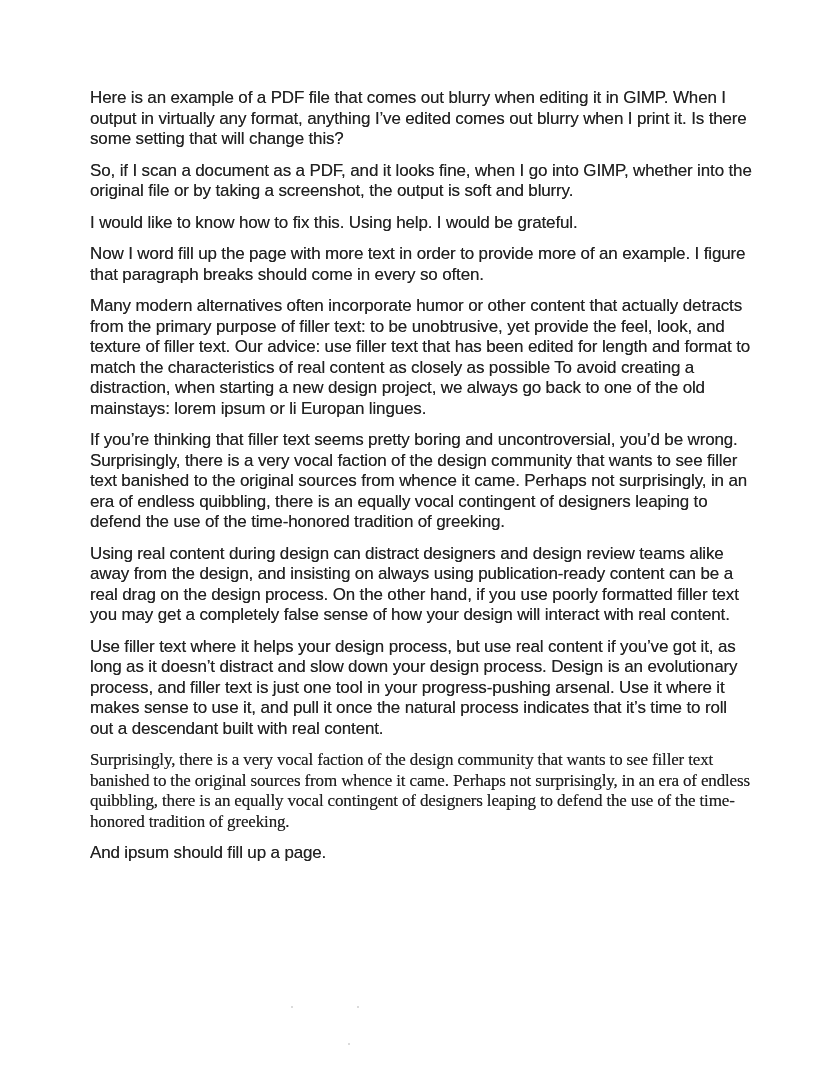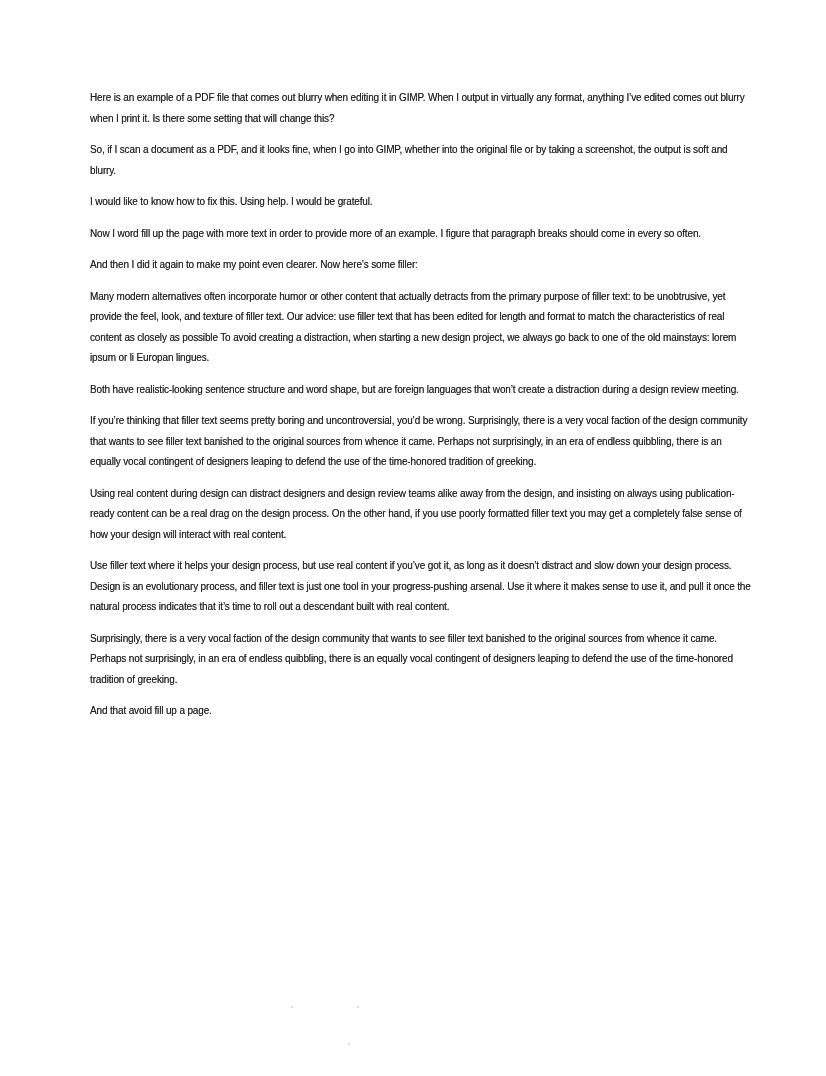--- a/index.html
+++ b/index.html
@@ -16,29 +16,29 @@
     font-family: "Liberation Sans", sans-serif;
   }
   .content {
     position: absolute;
     left: 90px;
     top: 88px;
     width: 662px;
   }
   .content p {
     margin: 0 0 11px 0;
-    font-size: 10px;
+    font-size: 17px;
     line-height: 20.5px;
     letter-spacing: -0.15px;
     color: #222222;
     text-shadow: 0 0 0.5px rgba(40, 40, 40, 0.65);
     text-align: left;
   }
   
-  .sp-3  { margin-top: 3px; }
+  .sp-3  { margin-top: 3px; font-family: Liberation Serif, serif; }
   .sp-6  { margin-top: 6px; }
   .sp-10 { margin-top: 10px; }
   .sp-14 { margin-top: 14px; }
   
   .speck {
     position: absolute;
     background: #cfcfcf;
     border-radius: 50%;
   }
   .speck.s1 { left: 291px; top: 1006px; width: 2px; height: 2px; }
@@ -47,25 +47,23 @@
 </style>
 </head>
 <body>
 
 <div class="page">
   <div class="content">
     <p>Here is an example of a PDF file that comes out blurry when editing it in GIMP. When I output in virtually any format, anything I’ve edited comes out blurry when I print it. Is there some setting that will change this?</p>
     <p>So, if I scan a document as a PDF, and it looks fine, when I go into GIMP, whether into the original file or by taking a screenshot, the output is soft and blurry.</p>
     <p>I would like to know how to fix this. Using help. I would be grateful.</p>
     <p>Now I word fill up the page with more text in order to provide more of an example. I figure that paragraph breaks should come in every so often.</p>
-    <p>And then I did it again to make my point even clearer. Now here’s some filler:</p>
     <p>Many modern alternatives often incorporate humor or other content that actually detracts from the primary purpose of filler text: to be unobtrusive, yet provide the feel, look, and texture of filler text. Our advice: use filler text that has been edited for length and format to match the characteristics of real content as closely as possible To avoid creating a distraction, when starting a new design project, we always go back to one of the old mainstays: lorem ipsum or li Europan lingues.</p>
-    <p>Both have realistic-looking sentence structure and word shape, but are foreign languages that won’t create a distraction during a design review meeting.</p>
     <p class="sp-10">If you’re thinking that filler text seems pretty boring and uncontroversial, you’d be wrong. Surprisingly, there is a very vocal faction of the design community that wants to see filler text banished to the original sources from whence it came. Perhaps not surprisingly, in an era of endless quibbling, there is an equally vocal contingent of designers leaping to defend the use of the time-honored tradition of greeking.</p>
     <p class="sp-6">Using real content during design can distract designers and design review teams alike away from the design, and insisting on always using publication-ready content can be a real drag on the design process. On the other hand, if you use poorly formatted filler text you may get a completely false sense of how your design will interact with real content.</p>
     <p>Use filler text where it helps your design process, but use real content if you’ve got it, as long as it doesn’t distract and slow down your design process. Design is an evolutionary process, and filler text is just one tool in your progress-pushing arsenal. Use it where it makes sense to use it, and pull it once the natural process indicates that it’s time to roll out a descendant built with real content.</p>
     <p class="sp-3">Surprisingly, there is a very vocal faction of the design community that wants to see filler text banished to the original sources from whence it came. Perhaps not surprisingly, in an era of endless quibbling, there is an equally vocal contingent of designers leaping to defend the use of the time-honored tradition of greeking.</p>
-    <p class="sp-14">And that avoid fill up a page.</p>
+    <p class="sp-14">And ipsum should fill up a page.</p>
   </div>
   <div class="speck s1"></div>
   <div class="speck s2"></div>
   <div class="speck s3"></div>
 </div>
 
 </body></html>

